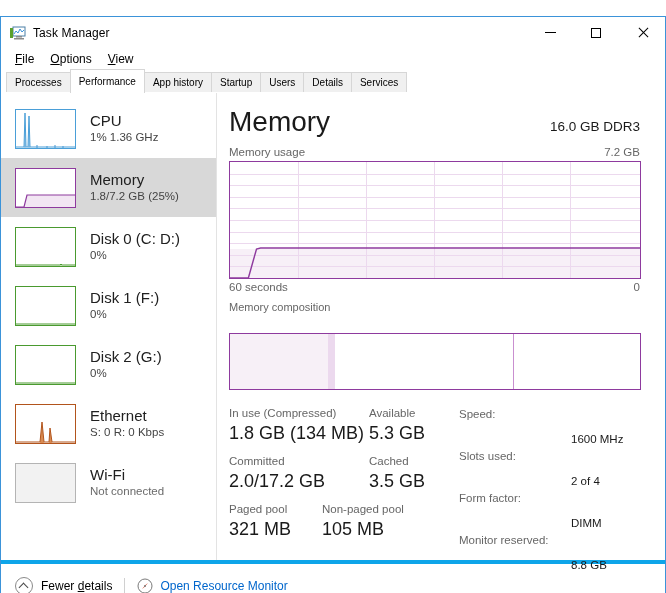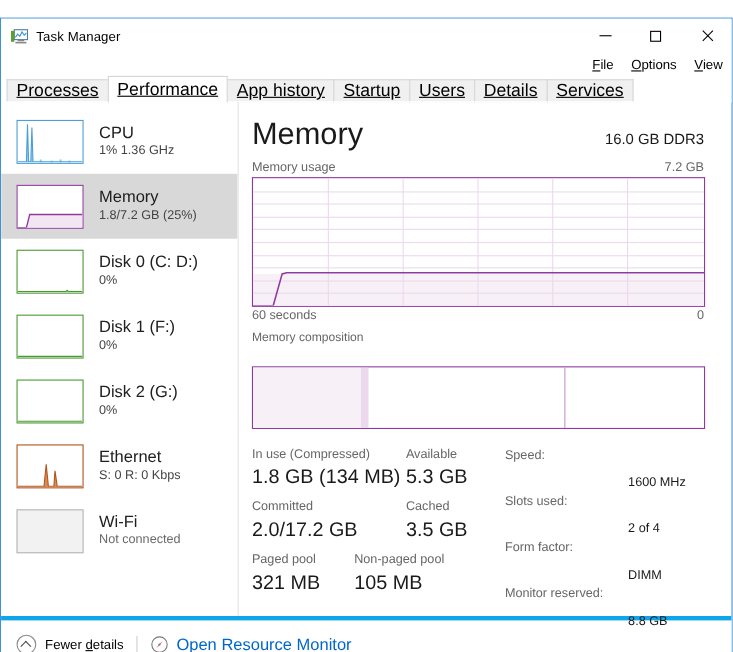--- a/index.html
+++ b/index.html
@@ -89,21 +89,20 @@
   .glyph-close:after { transform: rotate(-45deg); }
 
   
   .menubar {
     height: 22px;
     min-height: 22px;
     display: flex;
     align-items: center;
     padding-left: 6px;
     background: #ffffff;
-    justify-content: flex-end;
   }
   .menu-item {
     font-size: 12px;
     color: #000;
     padding: 2px 8px;
     cursor: default;
   }
   .menu-item u { text-decoration: underline; }
 
   
@@ -117,31 +116,30 @@
     position: relative;
   }
   .tabstrip:after {
     content: "";
     position: absolute;
     left: 0; right: 0; bottom: 0;
     height: 1px;
     background: #ffffff;
   }
   .tab {
-    font-size: 16px;
+    font-size: 10px;
     color: #000;
     background: #f0f0f0;
     border: 1px solid #d6d6d6;
     border-bottom: none;
     padding: 2px 8px 3px 8px;
     margin-right: -1px;
     cursor: default;
     position: relative;
     line-height: 15px;
-    text-decoration: underline;
   }
   .tab.active {
     background: #ffffff;
     border-color: #d6d6d6;
     padding-top: 4px;
     padding-bottom: 4px;
     z-index: 2;
     margin-bottom: 0;
   }
 
@@ -370,21 +368,21 @@
     height: 16px;
     background: #d0d0d0;
     margin: 0 12px;
   }
   .resmon-icon {
     width: 16px;
     height: 16px;
     flex: 0 0 auto;
   }
   .footer-link {
-    font-size: 15px;
+    font-size: 12px;
     color: #0066cc;
     margin-left: 7px;
     cursor: pointer;
   }
 </style>
 </head>
 <body>
 
 <div class="window">
 

